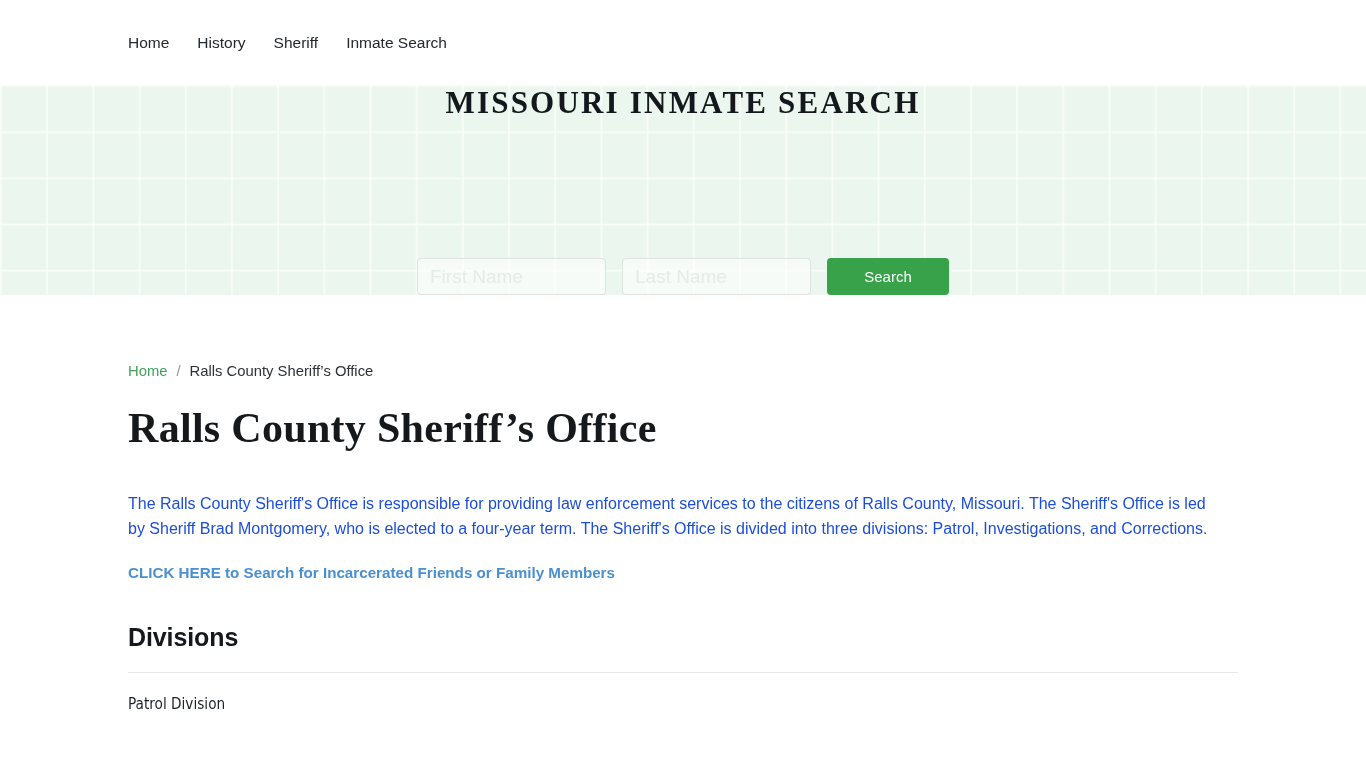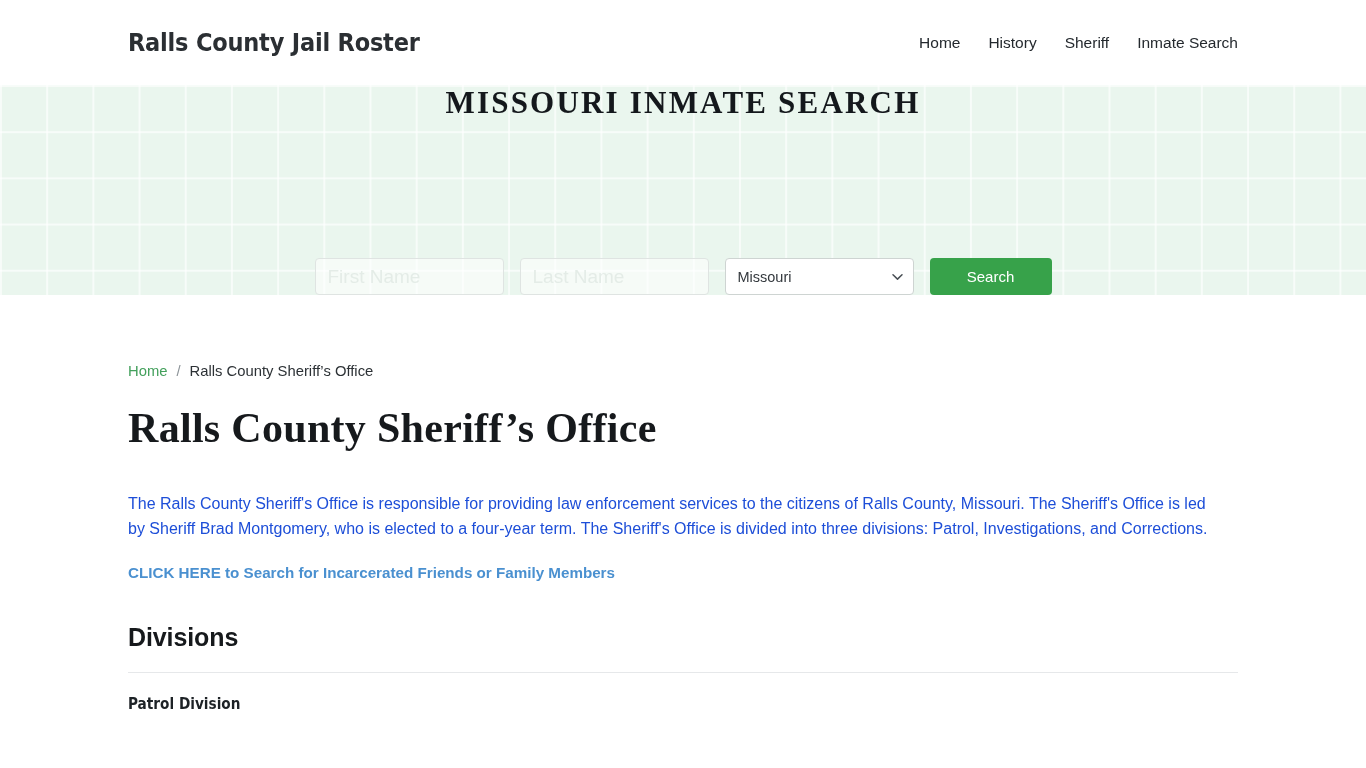--- a/index.html
+++ b/index.html
@@ -185,56 +185,45 @@
   }
   .divider {
     border: none;
     border-top: 1px solid #e6e8ea;
     margin: 20px 0 0 0;
     width: 100%;
   }
   .division-name {
     font-family: "DejaVu Sans Condensed", "Liberation Sans Narrow", "Liberation Sans", sans-serif;
     font-size: 15.2px;
-    font-weight: bold;
+    font-weight: normal;
     color: #1d2226;
     margin: 22px 0 0 0;
   }
 </style>
 </head>
 <body>
 
 <header class="site-header">
-  <a class="brand" href="#">Ralls County Jail Roster</a>
   <nav class="main-nav">
     <a class="nav-link" href="#">Home</a>
     <a class="nav-link" href="#">History</a>
     <a class="nav-link" href="#">Sheriff</a>
     <a class="nav-link" href="#">Inmate Search</a>
   </nav>
 </header>
 
 <section class="hero">
   <h1 class="hero-title">MISSOURI INMATE SEARCH</h1>
 
   <form class="search-form">
     <input class="text-input" type="text" placeholder="First Name" style="">
 
     <input class="text-input" type="text" placeholder="Last Name" style="">
 
-    <span class="select-wrap">
-      <select class="state-select">
-        <option>Missouri</option>
-      </select>
-      <span class="select-chevron">
-        <svg width="11" height="7" viewBox="0 0 11 7" aria-hidden="true">
-          <path d="M1 1.2 L5.5 5.6 L10 1.2" fill="none" stroke="#4a5056" stroke-width="1.5" stroke-linecap="round" stroke-linejoin="round"></path>
-        </svg>
-      </span>
-    </span>
 
     <button class="search-button" type="submit">Search</button>
   </form>
 </section>
 
 <main class="main-content">
 
   <div class="breadcrumb">
     <a class="breadcrumb-link" href="#">Home</a>
     <span class="breadcrumb-sep">/</span>

